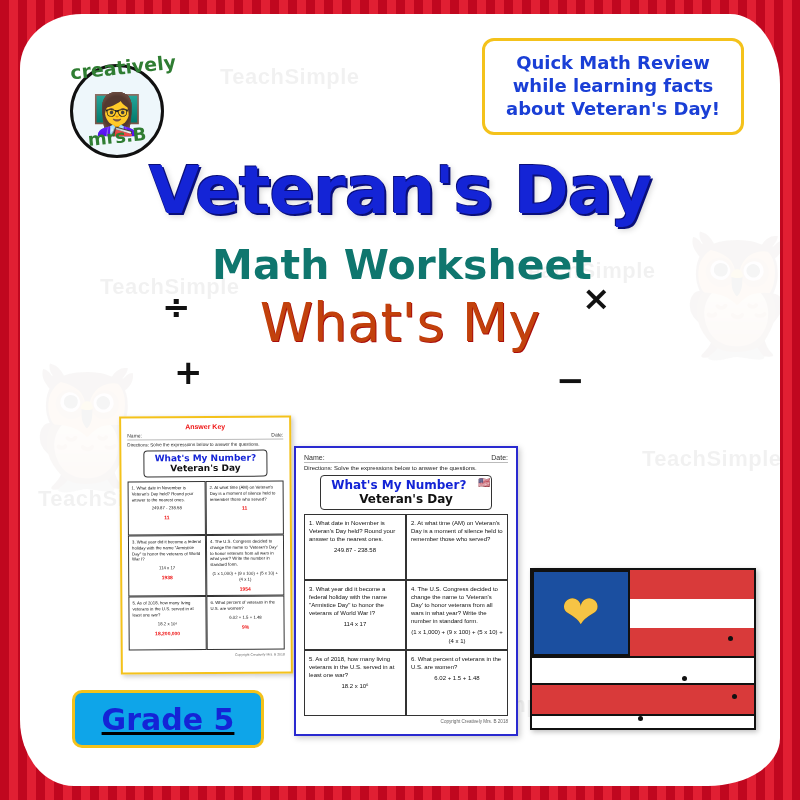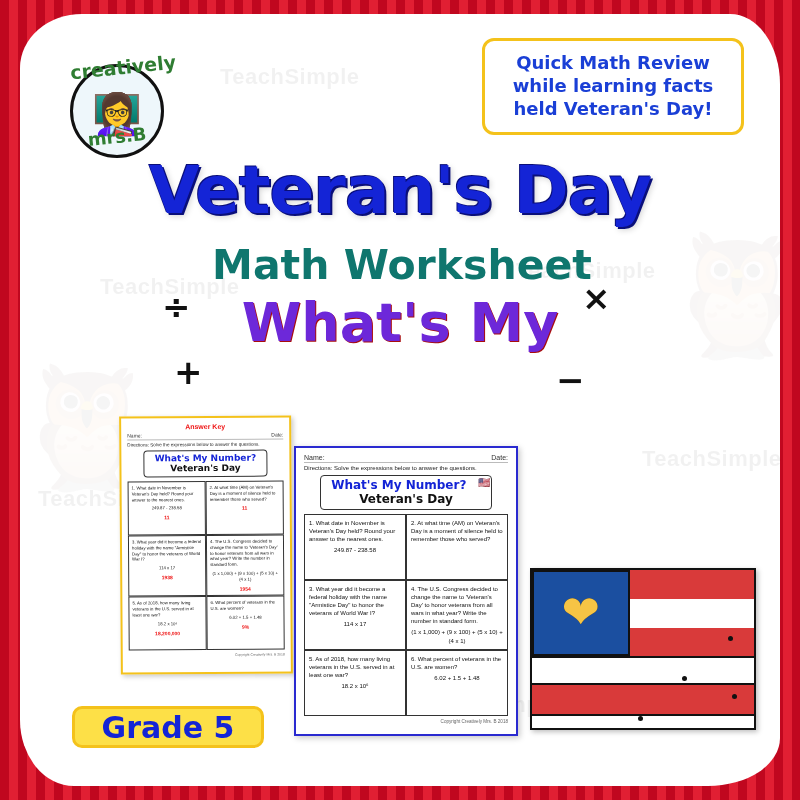--- a/index.html
+++ b/index.html
@@ -89,21 +89,21 @@
     text-shadow:2px 2px 0 #0a0f7a, -1px -1px 0 #0a0f7a, 3px 3px 6px rgba(0,0,0,.18);
   }
   #title-sub{
     position:absolute;left:4px;right:0;top:225px;text-align:center;
     font-family:"DejaVu Sans", sans-serif;
     font-weight:bold;font-size:41px;color:#0f766e;
   }
   #title-red{
     position:absolute;left:0;right:0;top:278px;text-align:center;
     font-family:"DejaVu Sans", sans-serif;
-    font-weight:bold;font-size:54px;color:#6d28d9;line-height:1.08;
+    font-weight:normal;font-size:54px;color:#c2410c;line-height:1.08;
     text-shadow:1px 1px 0 #a80d0d;
   }
 
   .mathsym{
     position:absolute;font-family:"DejaVu Sans", sans-serif;
     font-weight:bold;color:#111;
   }
 
   
   .sheet{
@@ -169,24 +169,25 @@
   }
   #flag .heart{
     position:absolute;left:50%;top:50%;transform:translate(-50%,-52%);
     font-size:46px;color:#f6c445;line-height:1;
     text-shadow:0 0 0 #111;
   }
   #flag .dot{position:absolute;width:5px;height:5px;border-radius:50%;background:#111;}
 
   
   #grade{
-    position:absolute;left:50px;bottom:36px;width:192px;height:42px;
-    border:3px solid #f4c21b;border-radius:10px;background:#fde047;
+    position:absolute;left:50px;bottom:36px;width:192px;height:58px;
+    border:3px solid #f4c21b;border-radius:10px;background:#0ea5e9;
     display:flex;align-items:center;justify-content:center;
     box-sizing:border-box;
+    text-decoration:underline;
   }
   #grade span{
     font-family:"DejaVu Sans", sans-serif;
     font-weight:bold;font-size:30px;color:#1424d6;
   }
 </style>
 </head>
 <body>
 
 <div id="bg-stripes"></div>
@@ -204,21 +205,21 @@
 
   <div id="logo">
     <div class="circle">
       <div class="face">👩‍🏫</div>
     </div>
     <div class="word-top">creatively</div>
     <div class="word-bot">mrs.B</div>
   </div>
 
   <div id="callout">
-    <p>Quick Math Review while learning facts held Veteran's Day!</p>
+    <p>Quick Math Review while learning facts about Veteran's Day!</p>
   </div>
 
   <div id="title-main">Veteran's Day</div>
   <div id="title-sub">Math Worksheet</div>
   <div id="title-red">
     <div>What's My</div>
   </div>
 
   <div class="mathsym" style="left:140px;top:270px;font-size:34px;">÷</div>
   <div class="mathsym" style="left:560px;top:262px;font-size:34px;">×</div>

